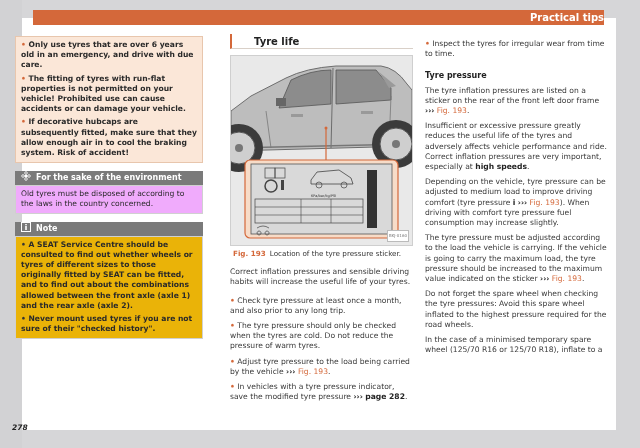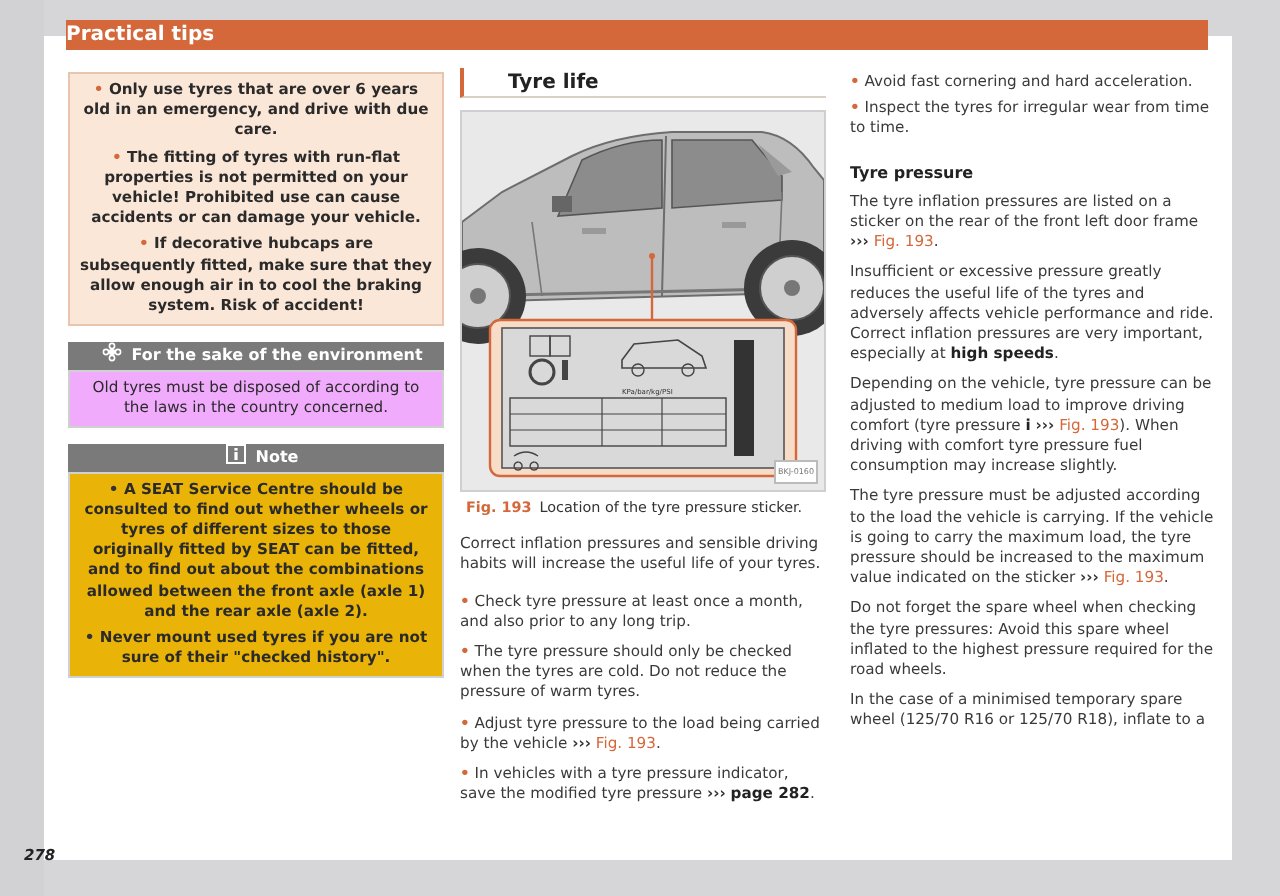--- a/index.html
+++ b/index.html
@@ -2,26 +2,26 @@
 <html><head>
   <meta charset="utf-8">
   <style>
     * { box-sizing: border-box; margin: 0; padding: 0; }
     html, body { width: 640px; height: 448px; overflow: hidden; }
     body { background: #d6d6d8; font-family: "DejaVu Sans", sans-serif; color: #3a3a3a; position: relative; }
 
     .page { position: absolute; left: 22px; top: 18px; width: 594px; height: 412px; background: #ffffff; }
     .gutter-left { position: absolute; left: 0; top: 0; width: 22px; height: 448px; background: #d2d2d4; }
 
-    .header-bar { position: absolute; left: 33px; top: 10px; width: 571px; height: 15px; background: #d4683a; color: #fff; font-size: 10px; font-weight: bold; text-align: left; line-height: 15px; }
+    .header-bar { position: absolute; left: 33px; top: 10px; width: 571px; height: 15px; background: #d4683a; color: #fff; font-size: 10px; font-weight: bold; text-align: right; line-height: 15px; }
 
     .page-number { position: absolute; left: 12px; top: 423px; font-size: 7.5px; font-weight: bold; font-style: italic; color: #222; }
 
     .col { position: absolute; font-size: 7.6px; line-height: 10.2px; }
-    .col1 { left: 34px; top: 36px; width: 188px; text-align: center; }
+    .col1 { left: 15px; top: 36px; width: 188px; }
     .col2 { left: 230px; top: 34px; width: 183px; }
     .col3 { left: 425px; top: 36px; width: 183px; }
 
     .warn-box { background: #fbe7d8; border: 1px solid #e8c6ad; padding: 3px 5px 4px 5px; color: #2a2a2a; font-weight: bold; }
     .warn-box p, .note-box p { margin-bottom: 3px; }
     .bullet { color: #d4683a; font-weight: bold; }
     .note-box .bullet, .env-body .bullet { color: #333; }
 
     .env-head, .note-head { margin-top: 8px; background: #7a7a7a; color: #fff; font-weight: bold; font-size: 8px; height: 14px; line-height: 14px; padding-left: 6px; }
     .env-head .icon, .note-head .icon { display: inline-block; width: 10px; height: 10px; margin-right: 5px; vertical-align: -1px; }
@@ -136,21 +136,20 @@
 
   <p class="para">Correct inflation pressures and sensible driving habits will increase the useful life of your tyres.</p>
 
   <p class="para"><span class="bullet">•</span> <span>Check tyre pressure at least once a month, and also prior to any long trip.</span></p>
   <p class="para para-tight"><span class="bullet">•</span> <span>The tyre pressure should only be checked when the tyres are cold. Do not reduce the pressure of warm tyres.</span></p>
   <p class="para para-tight"><span class="bullet">•</span> <span>Adjust tyre pressure to the load being carried by the vehicle</span> <span class="arrows">›››</span> <span class="link">Fig. 193</span><span>.</span></p>
   <p class="para para-tight"><span class="bullet">•</span> <span>In vehicles with a tyre pressure indicator, save the modified tyre pressure</span> <span class="arrows">›››</span> <span class="bold">page 282</span><span>.</span></p>
 </div>
 
 <div class="col col3">
-  <p><span class="bullet">•</span> <span>Avoid fast cornering and hard acceleration.</span></p>
   <p class="para-tight" style="margin-top:3px"><span class="bullet">•</span> <span>Inspect the tyres for irregular wear from time to time.</span></p>
 
   <div class="subhead">Tyre pressure</div>
 
   <p class="para-tight" style="margin-top:4px"><span>The tyre inflation pressures are listed on a sticker on the rear of the front left door frame</span> <span class="arrows">›››</span> <span class="link">Fig. 193</span><span>.</span></p>
 
   <p class="para para-tight"><span>Insufficient or excessive pressure greatly reduces the useful life of the tyres and adversely affects vehicle performance and ride. Correct inflation pressures are very important, especially at</span> <span class="bold">high speeds</span><span>.</span></p>
 
   <p class="para para-tight"><span>Depending on the vehicle, tyre pressure can be adjusted to medium load to improve driving comfort (tyre pressure</span> <span class="bold">i</span> <span class="arrows">›››</span> <span class="link">Fig. 193</span><span>). When driving with comfort tyre pressure fuel consumption may increase slightly.</span></p>
 

